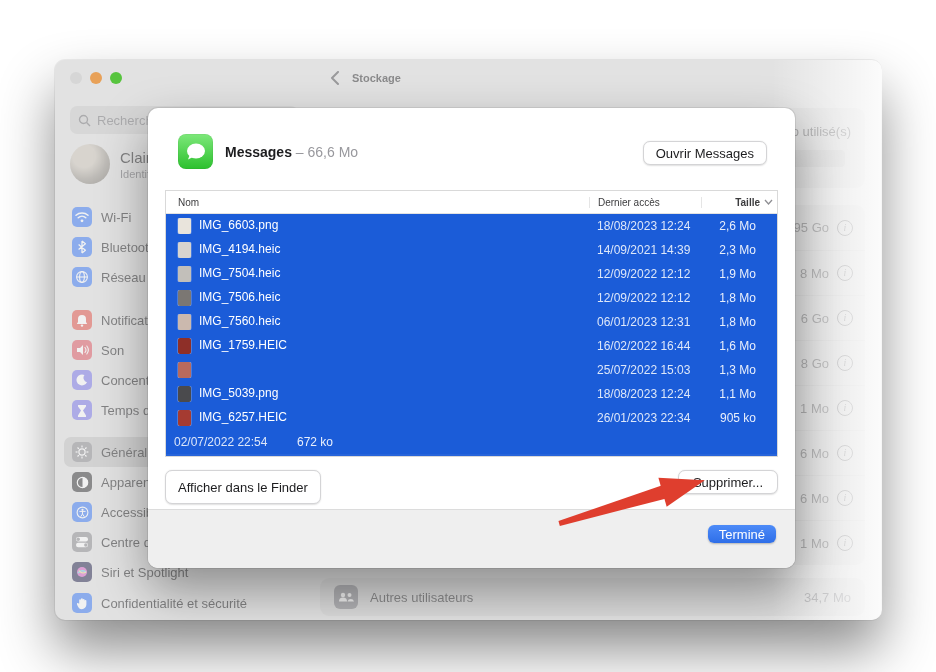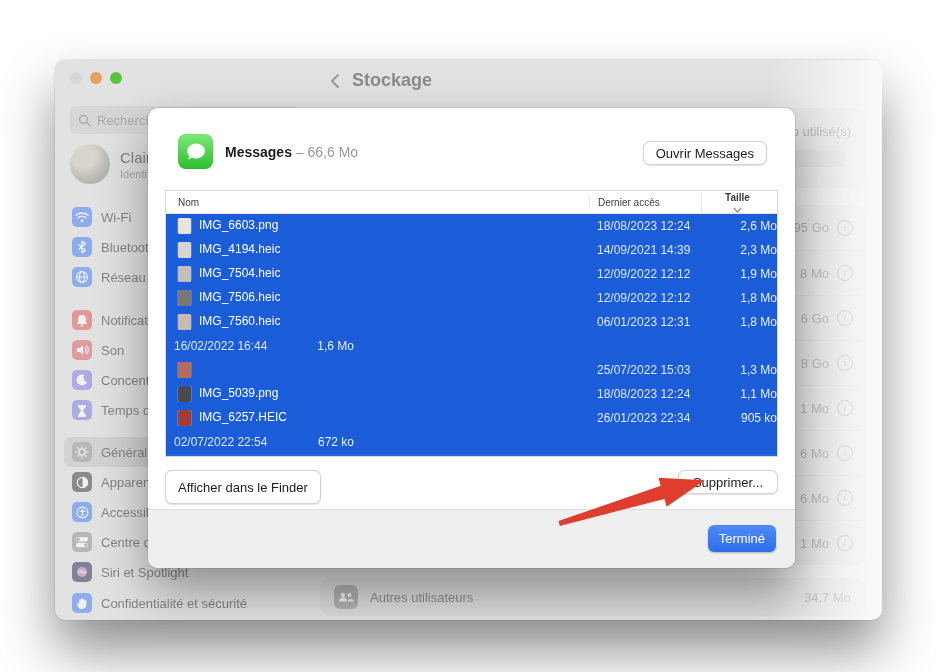--- a/index.html
+++ b/index.html
@@ -28,21 +28,21 @@
   .psub { font-size:11px; color:#6e6e73; margin-top:2px; }
 
   .sideitem { position:absolute; left:9px; width:292px; height:30px; display:flex;
     align-items:center; gap:9px; padding-left:8px; border-radius:7px; font-size:13px; color:#2c2c2e; }
   .sideitem.selected { background:rgba(0,0,0,.14); }
   .sicon { width:20px; height:20px; border-radius:5px; flex:0 0 20px; display:flex;
     align-items:center; justify-content:center; }
   .sicon svg { display:block; }
 
   .chead { position:absolute; left:275px; top:10px; display:flex; align-items:center; gap:12px; }
-  .chead .title { font-size:18px; font-weight:bold; color:#3a3a3c; }
+  .chead .title { font-size:11px; font-weight:bold; color:#3a3a3c; }
 
   .card { position:absolute; background:rgba(0,0,0,.055); border-radius:9px; }
   .usage-label { position:absolute; right:14px; top:16px; font-size:13px; color:#48484a; }
   .usage-bar { position:absolute; left:16px; right:20px; top:42px; height:17px;
     border-radius:4px; background:rgba(0,0,0,.085); }
   .approw { position:absolute; left:0; right:0; height:45px; display:flex; align-items:center;
     justify-content:flex-end; padding-right:12px; gap:8px; }
   .approw + .approw { border-top:1px solid rgba(0,0,0,.07); }
   .appsize { font-size:13px; color:#48484a; }
   .info-i { width:16px; height:16px; border-radius:50%; border:1.5px solid #5d5d60;
@@ -74,36 +74,36 @@
     display:inline-flex; align-items:center; justify-content:center; cursor:default; }
   .open-btn { position:absolute; right:28px; top:33px; height:24px; padding:4px 12px; }
 
   .ftable { position:absolute; left:17px; top:82px; width:613px; height:267px;
     border:1px solid #d9d9d9; background:#fff; overflow:hidden; }
   .thead { display:flex; height:23px; align-items:center; font-size:10px; color:#3c3c3e;
     background:#fff; border-bottom:1px solid #e2e2e2; }
   .th-name { flex:1; padding-left:12px; }
   .th-acc { width:112px; border-left:1px solid #e5e5e5; padding-left:8px; }
   .th-size { width:76px; border-left:1px solid #e5e5e5; font-weight:bold; text-align:right;
-    padding-right:4px; display:flex; align-items:center; justify-content:flex-end; gap:4px;flex-direction:column; }
+    padding-right:4px; display:flex; align-items:center; justify-content:flex-end; gap:4px; }
   .frow { display:flex; height:24px; align-items:center; background:#1b5cd8; color:#fff;
     font-size:12px; }
   .fname { flex:1; padding-left:12px; display:flex; align-items:flex-start; gap:8px;
     white-space:nowrap; overflow:hidden; }
   .thumb { width:13px; height:16px; border-radius:2px; flex:0 0 13px;
     box-shadow:0 0 0 .5px rgba(255,255,255,.4); }
   .fdate { width:112px; padding-left:8px; color:rgba(255,255,255,.85); white-space:nowrap; }
-  .fsize { width:76px; text-align:right; color:rgba(255,255,255,.9); }
+  .fsize { width:76px; text-align:right; padding-right:21px; color:rgba(255,255,255,.9); }
 
   .finder-btn { position:absolute; left:17px; top:362px; height:34px; padding:12px 12px; }
   .delete-btn { position:absolute; right:17px; top:362px; height:24px; padding:0 14px; }
 
   .mfooter { position:absolute; left:0; right:0; bottom:0; height:59px; background:#efefef;
     border-top:1px solid #dcdcdc; border-radius:0 0 10px 10px; }
-  .done-btn { position:absolute; right:19px; top:15px; height:27px; padding:0 11px;
+  .done-btn { position:absolute; right:19px; top:15px; height:18px; padding:0 11px;
     background:linear-gradient(#4d8bf8,#2e6ee8); color:#fff; font-size:13px;
     border:none; border-radius:6px; box-shadow:0 1px 2px rgba(0,0,0,.25);
     display:inline-flex; align-items:center; }
 
   .arrow { position:absolute; left:555px; top:477px; width:165px; height:60px; z-index:50;
     overflow:visible; pointer-events:none; }
 </style>
 </head>
 <body>
 
@@ -394,20 +394,24 @@
         </div>
       <div class="frow">
           <span class="fname">
             <span class="thumb" style="background: rgb(203, 185, 174);"></span>
             <span>IMG_7560.heic</span>
           </span>
           <span class="fdate">06/01/2023 12:31</span>
           <span class="fsize">1,8 Mo</span>
         </div>
       <div class="frow">
+          <span class="fname">
+            <span class="thumb" style="background: rgb(142, 47, 40);"></span>
+            <span>IMG_1759.HEIC</span>
+          </span>
           <span class="fdate">16/02/2022 16:44</span>
           <span class="fsize">1,6 Mo</span>
         </div>
       <div class="frow">
           <span class="fname">
             <span class="thumb" style="background: rgb(184, 106, 93);"></span>
           </span>
           <span class="fdate">25/07/2022 15:03</span>
           <span class="fsize">1,3 Mo</span>
         </div>

